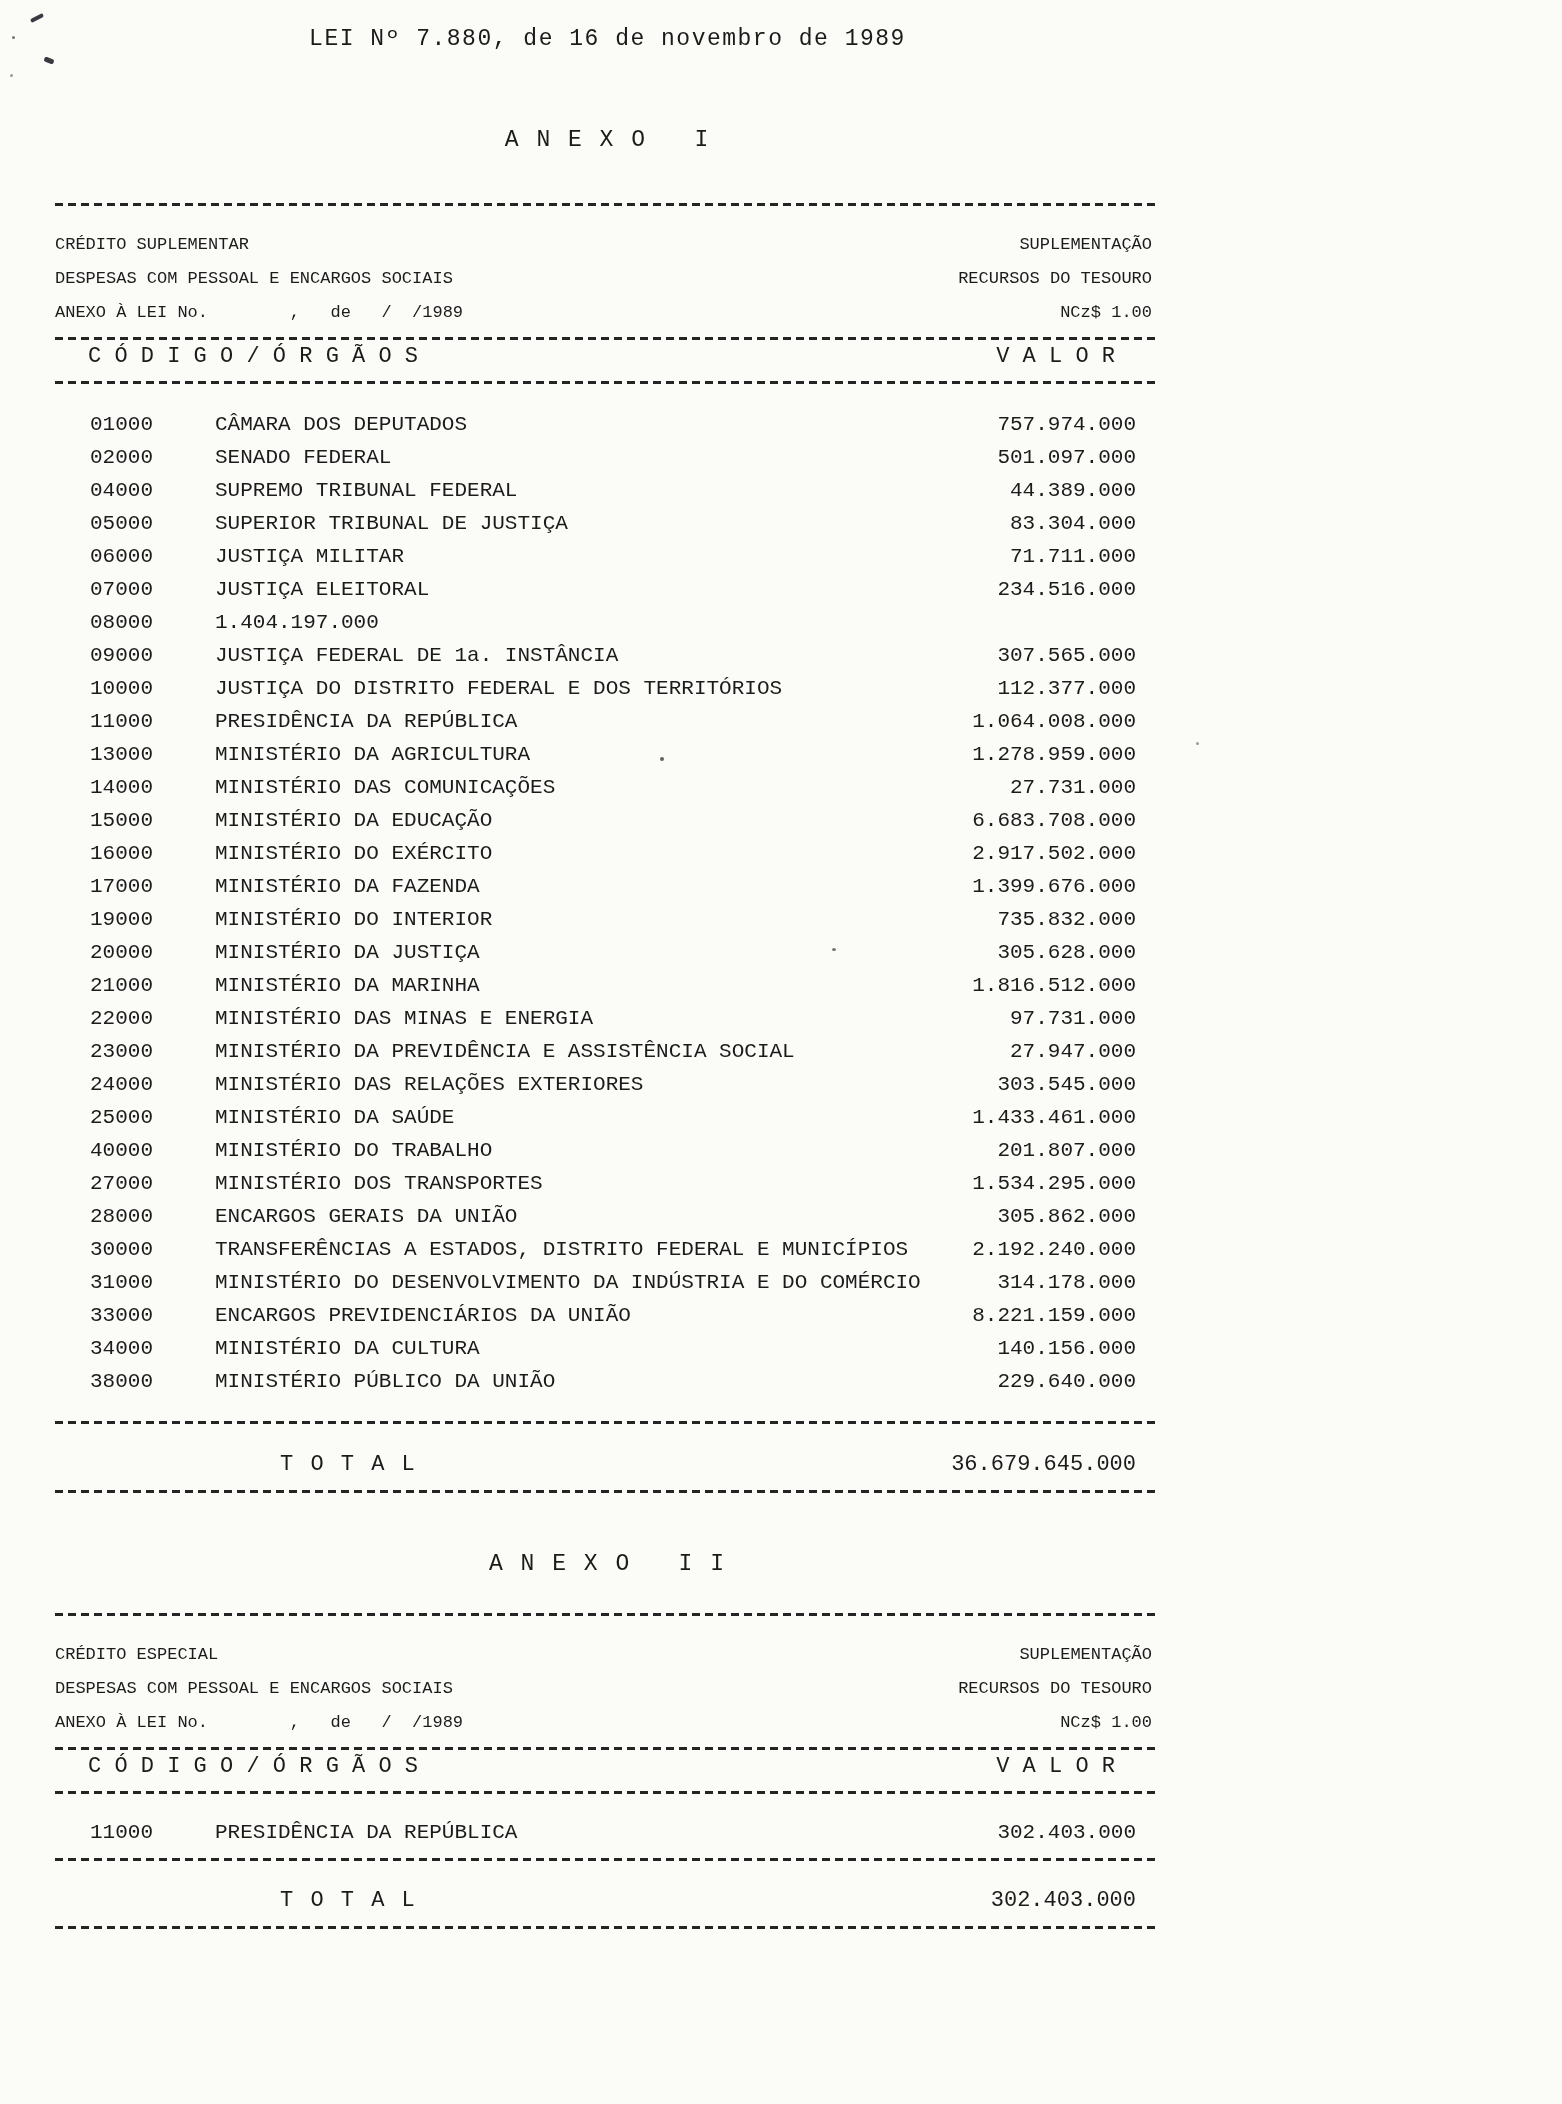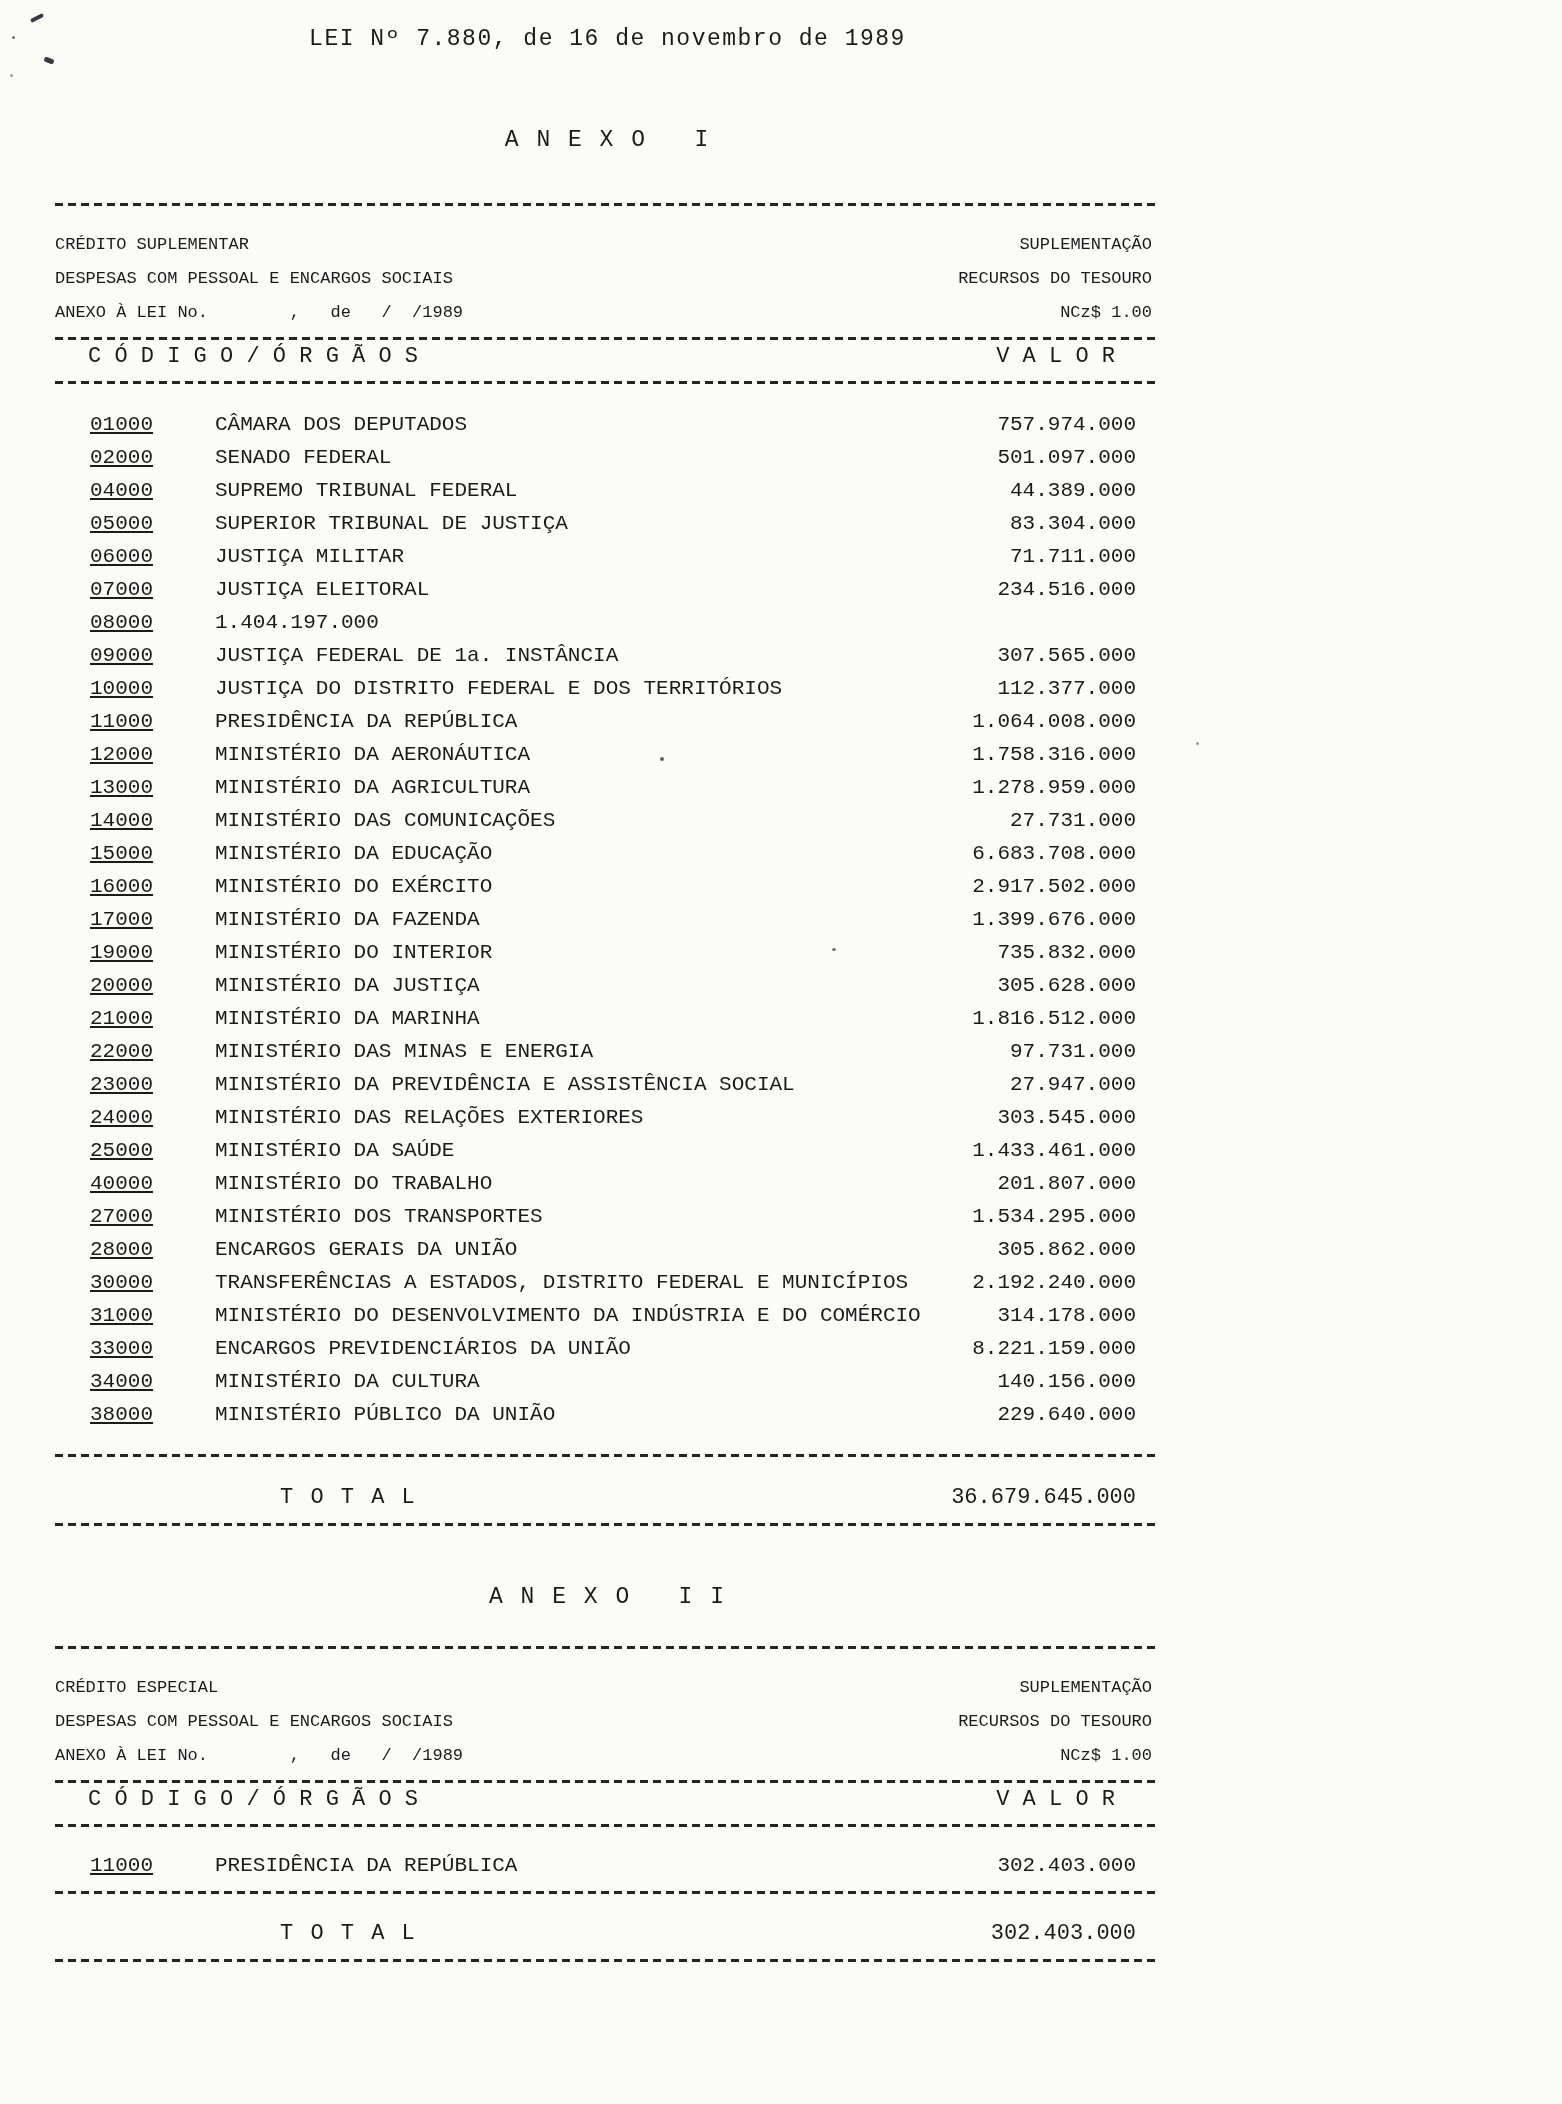--- a/index.html
+++ b/index.html
@@ -47,21 +47,21 @@
     font-size: 17px; line-height: 34px; white-space: pre;
     padding-right: 8px;
   }
   .col-hdr {
     display: flex; justify-content: space-between;
     font-size: 22px; line-height: 34px; white-space: pre;
     padding-left: 33px; padding-right: 45px;
   }
   .tbody { margin-top: 24px; }
   .row { display: flex; font-size: 21px; line-height: 33px; }
-  .row .code { width: 160px; padding-left: 35px; white-space: pre; text-decoration: underline; }
+  .row .code { width: 160px; padding-left: 35px; white-space: pre; }
   .row .name { flex: 1; white-space: pre; }
   .row .value { text-align: right; padding-right: 24px; white-space: pre; }
 
   .total-row {
     display: flex; justify-content: space-between;
     font-size: 22px; line-height: 34px;
     margin-top: 24px;
     padding-left: 225px; padding-right: 24px;
     white-space: pre;
   }
@@ -169,25 +169,20 @@
           <span class="code" data-interactable="false">10000</span>
           <span class="name" data-interactable="false">JUSTIÇA DO DISTRITO FEDERAL E DOS TERRITÓRIOS</span>
           <span class="value" data-interactable="false">112.377.000</span>
         </div>
         <div class="row" data-interactable="false">
           <span class="code" data-interactable="false">11000</span>
           <span class="name" data-interactable="false">PRESIDÊNCIA DA REPÚBLICA</span>
           <span class="value" data-interactable="false">1.064.008.000</span>
         </div>
         <div class="row" data-interactable="false">
-          <span class="code" data-interactable="false">12000</span>
-          <span class="name" data-interactable="false">MINISTÉRIO DA AERONÁUTICA</span>
-          <span class="value" data-interactable="false">1.758.316.000</span>
-        </div>
-        <div class="row" data-interactable="false">
           <span class="code" data-interactable="false">13000</span>
           <span class="name" data-interactable="false">MINISTÉRIO DA AGRICULTURA</span>
           <span class="value" data-interactable="false">1.278.959.000</span>
         </div>
         <div class="row" data-interactable="false">
           <span class="code" data-interactable="false">14000</span>
           <span class="name" data-interactable="false">MINISTÉRIO DAS COMUNICAÇÕES</span>
           <span class="value" data-interactable="false">27.731.000</span>
         </div>
         <div class="row" data-interactable="false">

